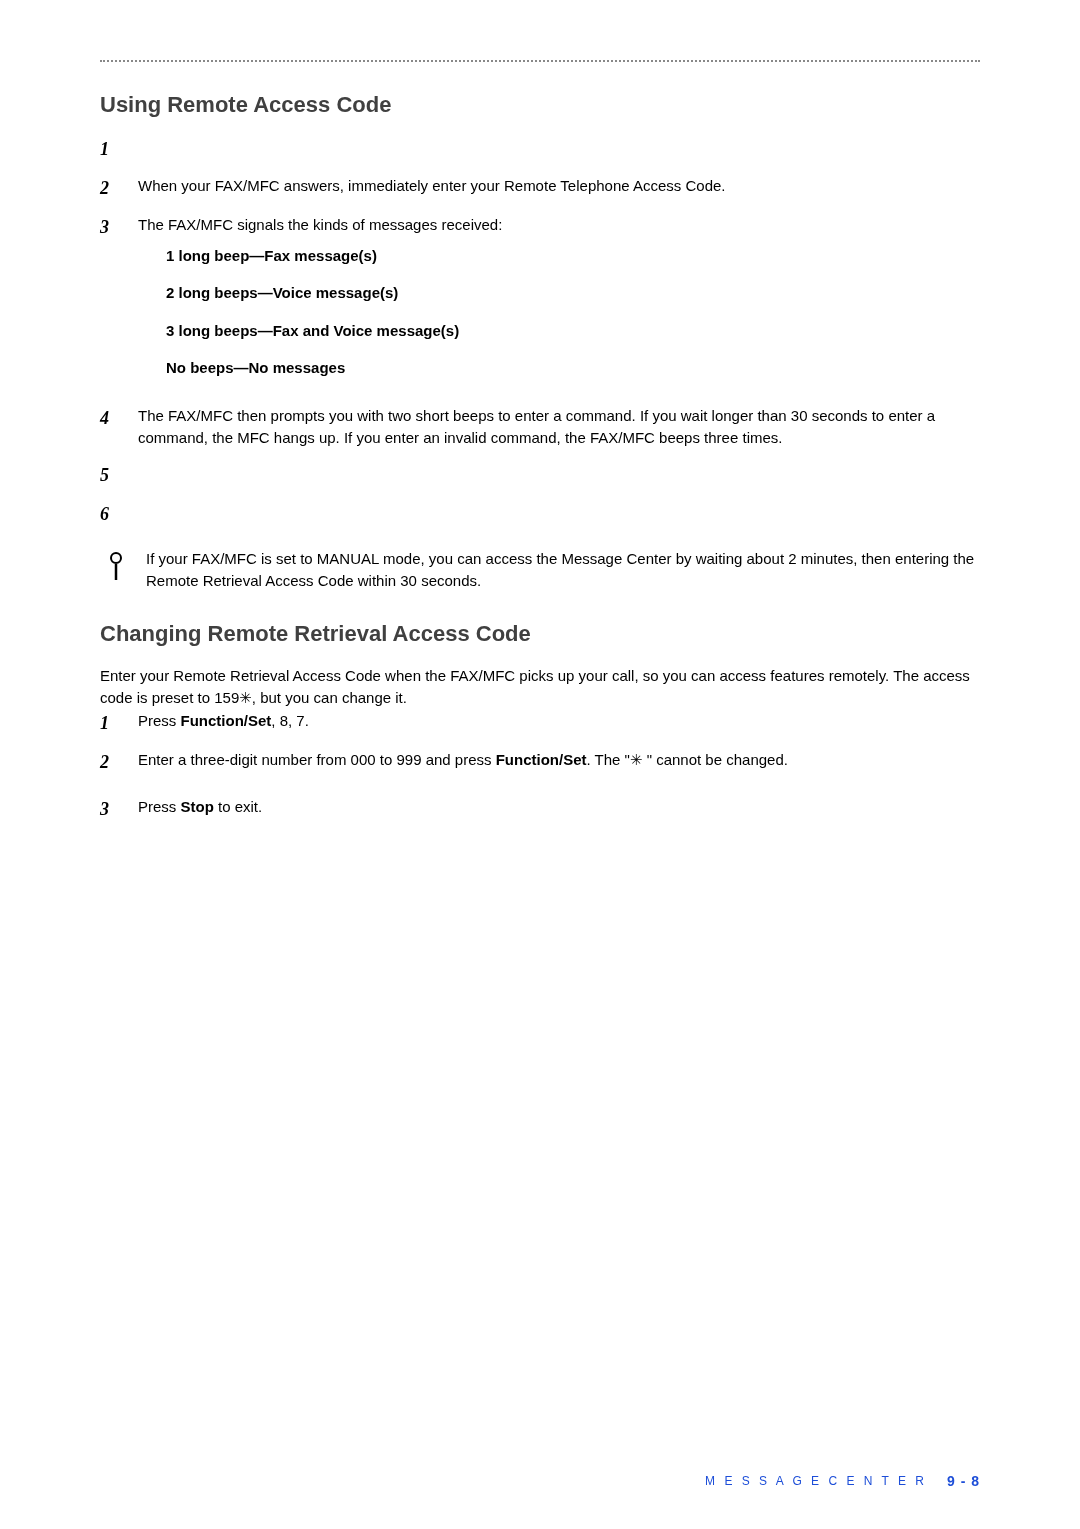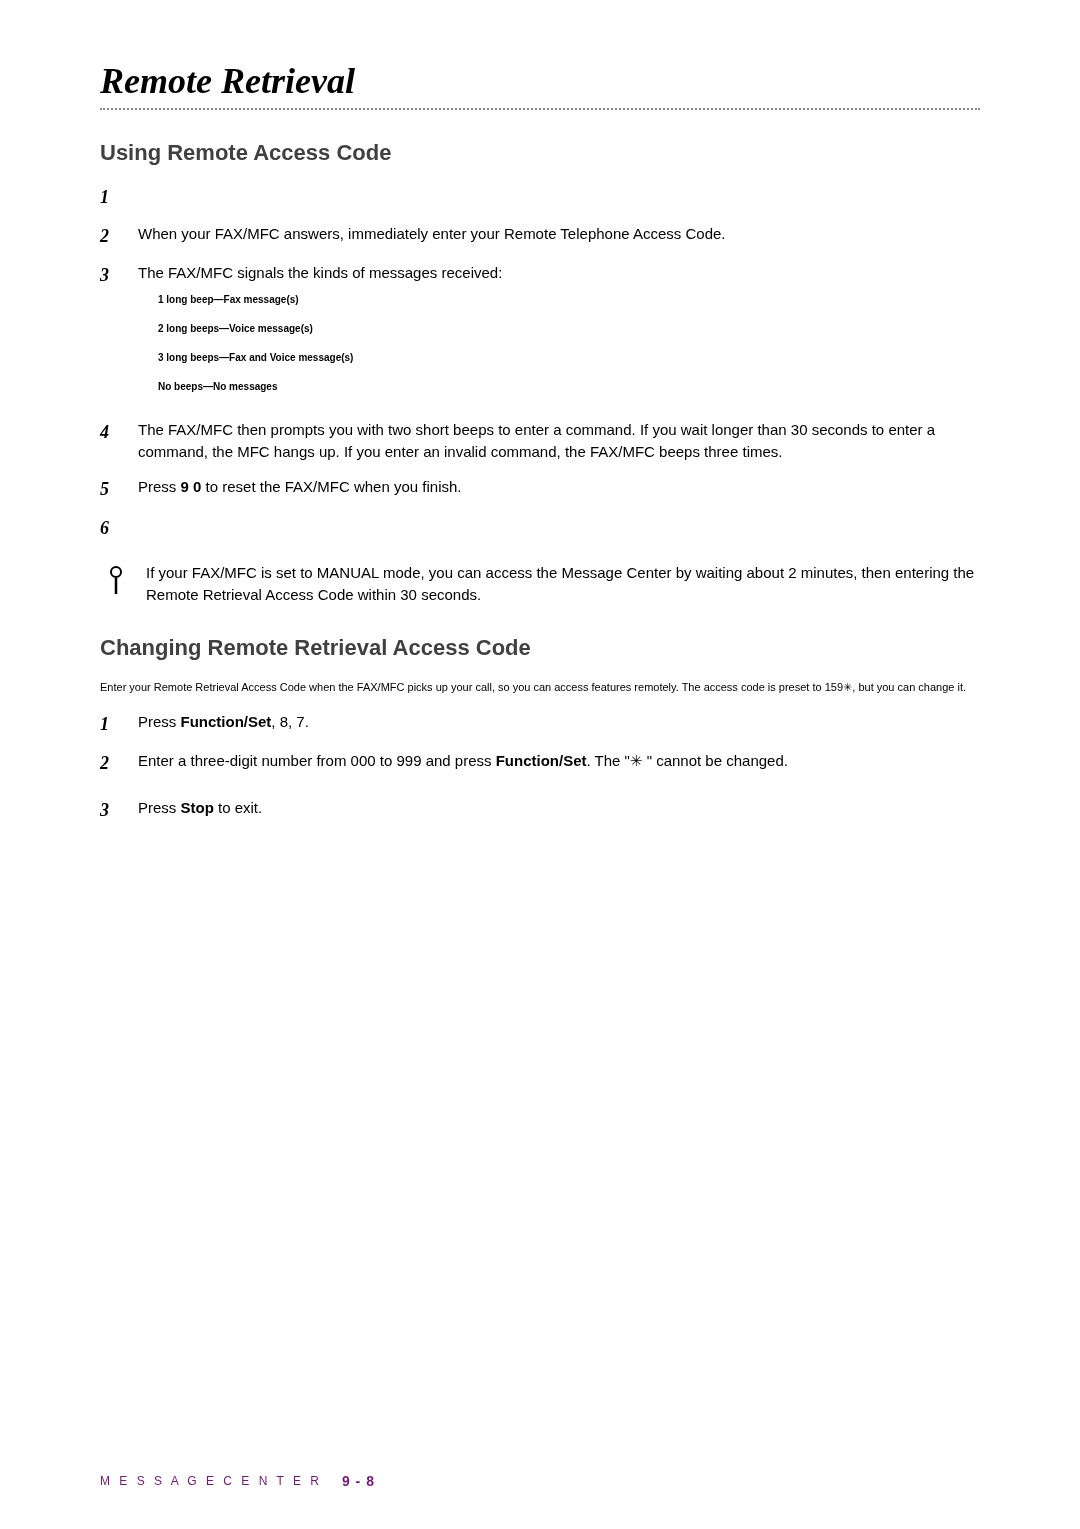--- a/index.html
+++ b/index.html
@@ -79,23 +79,24 @@
     }
 
     .beep-list {
       list-style: none;
       padding: 0;
       margin: 6px 0 6px 20px;
     }
 
     .beep-list li {
       font-family: Arial, Helvetica, sans-serif;
-      font-size: 10px;
+      font-size: 15px;
       font-weight: bold;
       line-height: 1.7;
+      margin-left: 8px;
     }
 
     .note-box {
       display: flex;
       align-items: flex-start;
       margin: 18px 0 28px 0;
       justify-content: center;
     }
 
     .note-icon {
@@ -108,40 +109,40 @@
 
     .note-text {
       font-family: Arial, Helvetica, sans-serif;
       font-size: 15px;
       line-height: 1.5;
       flex: 1;
     }
 
     .section-intro {
       font-family: Arial, Helvetica, sans-serif;
-      font-size: 11px;
+      font-size: 15px;
       line-height: 1.5;
-      margin-bottom: 16px;
     }
 
     b {
       font-weight: bold;
     }
 
     .footer {
       position: absolute;
       bottom: 40px;
       left: 100px;
       right: 100px;
       display: flex;
+      justify-content: flex-end;
       align-items: center;
       font-family: Arial, Helvetica, sans-serif;
       font-size: 13px;
       letter-spacing: 2px;
-      color: #701a75;
+      color: #1d4ed8;
     }
 
     .footer-section {
       margin-right: 20px;
       letter-spacing: 3px;
       font-size: 12px;
     }
 
     .footer-page {
       font-size: 14px;
@@ -154,21 +155,20 @@
       font-family: Arial, Helvetica, sans-serif;
       font-size: 15px;
       text-align: center;
     }
   </style>
 </head>
 <body>
 
 <div class="page">
 
-  <h1 class="page-title">Remote Retrieval</h1>
   <hr class="title-rule">
 
   <h2 class="section-title">Using Remote Access Code</h2>
 
   <ol class="numbered-list">
 
     <li>
       <span class="list-number">1</span>
     </li>
 
@@ -190,23 +190,20 @@
       </span>
     </li>
 
     <li>
       <span class="list-number">4</span>
       <span class="list-content">The FAX/MFC then prompts you with two short beeps to enter a command. If you wait longer than 30 seconds to enter a command, the MFC hangs up. If you enter an invalid command, the FAX/MFC beeps three times.</span>
     </li>
 
     <li>
       <span class="list-number">5</span>
-      <span class="list-content">
-        Press <b>9 0</b> to reset the FAX/MFC when you finish.
-      </span>
     </li>
 
     <li>
       <span class="list-number">6</span>
     </li>
   </ol>
 
   <div class="note-box">
     <svg class="note-icon" viewBox="0 0 32 32" xmlns="http://www.w3.org/2000/svg">
       <circle cx="16" cy="8" r="5" fill="none" stroke="#000" stroke-width="2"></circle>

